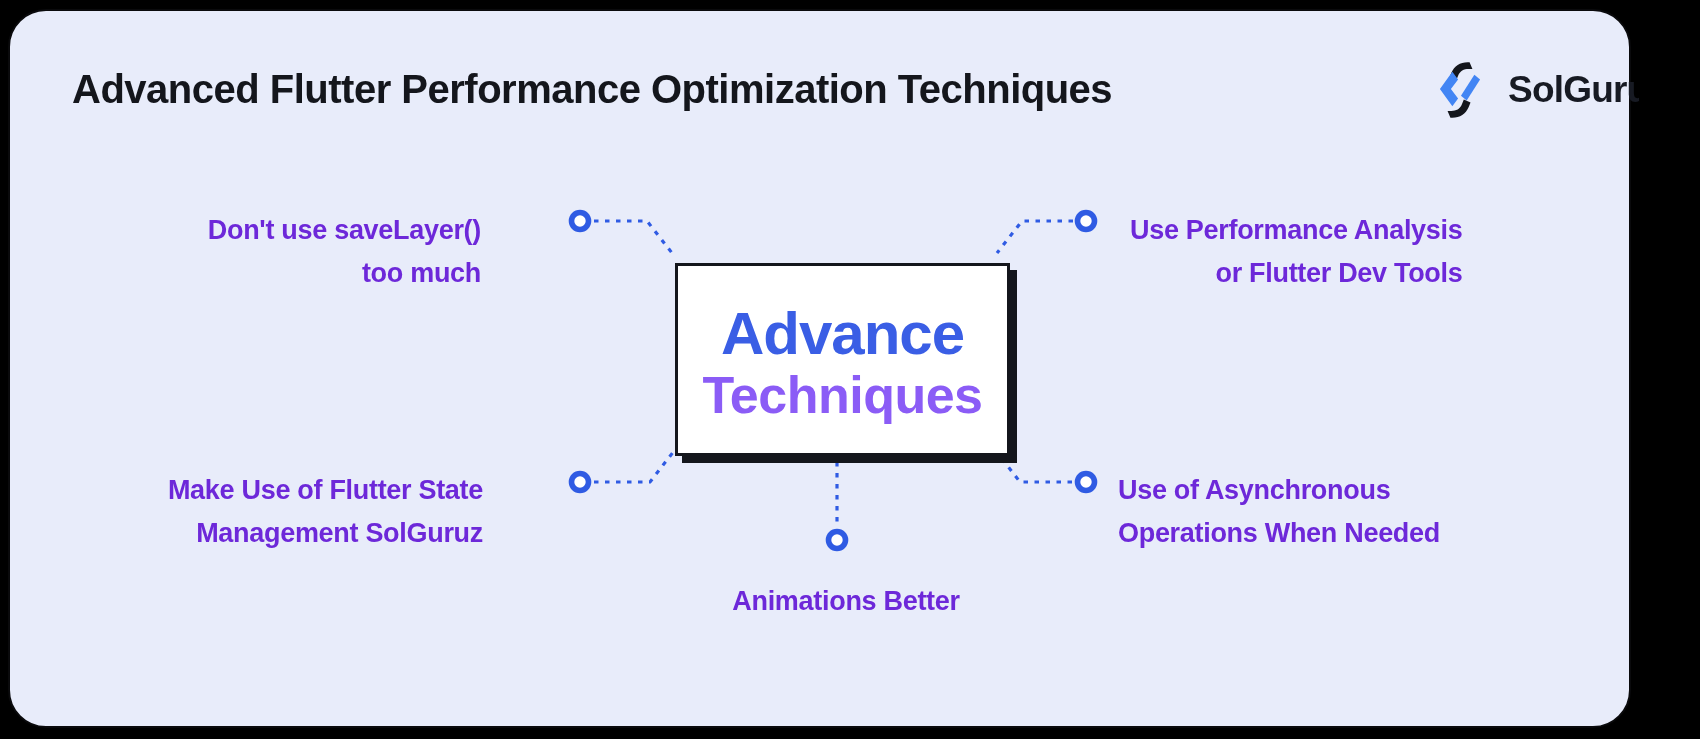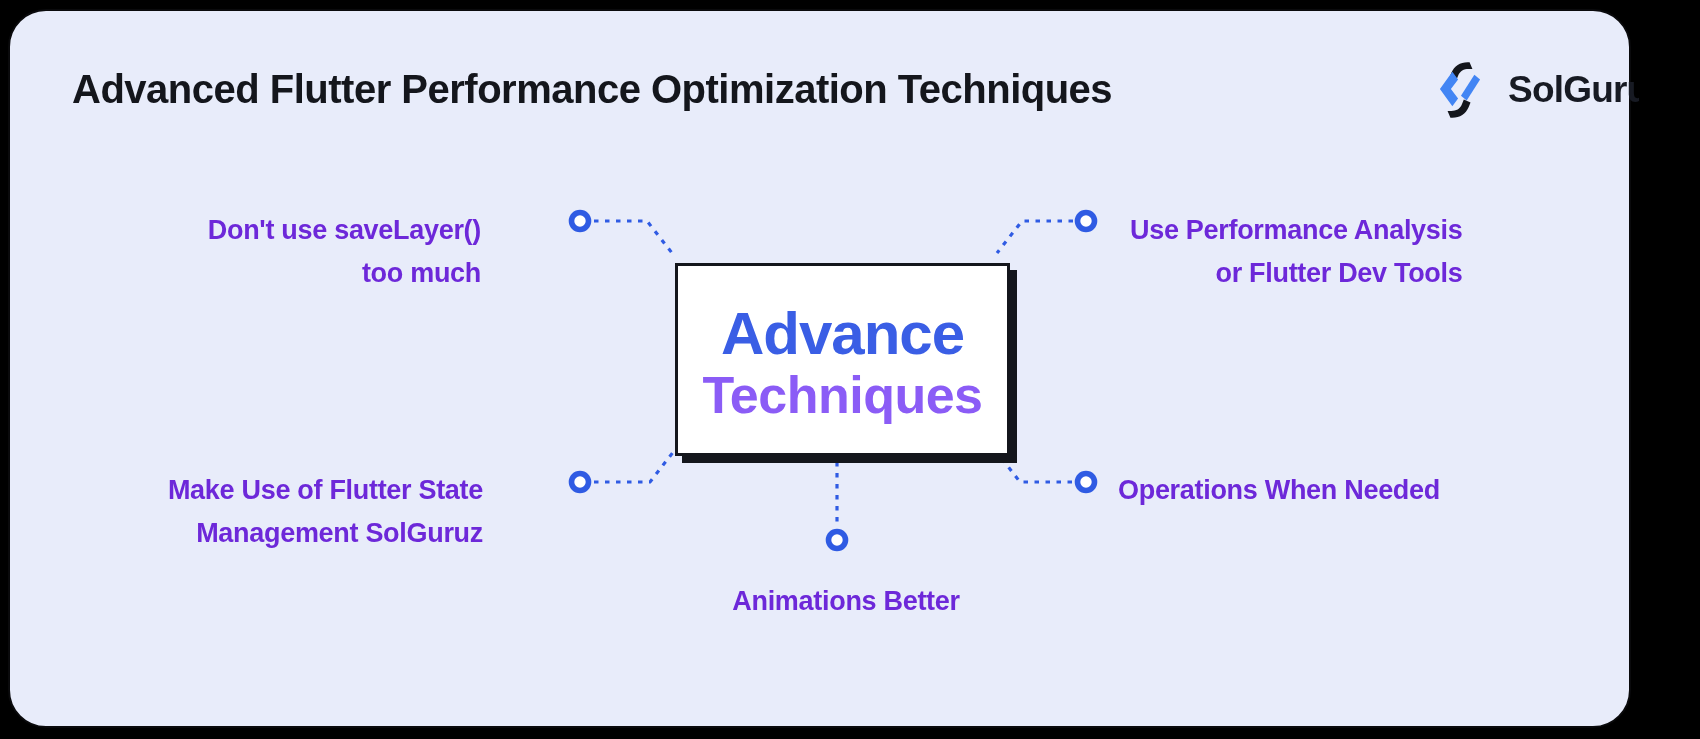--- a/index.html
+++ b/index.html
@@ -170,20 +170,21 @@
       <span>Use Performance Analysis</span>
       <span>or Flutter Dev Tools</span>
     </div>
 
     <div class="branch branch-bottom-left">
       <span>Make Use of Flutter State</span>
       <span>Management SolGuruz</span>
     </div>
 
     <div class="branch branch-bottom-right">
+      <span>Use of Asynchronous</span>
       <span>Operations When Needed</span>
     </div>
 
     <div class="branch branch-bottom-center">
       <span>Animations Better</span>
     </div>
 
   </div>
 </div>
 

